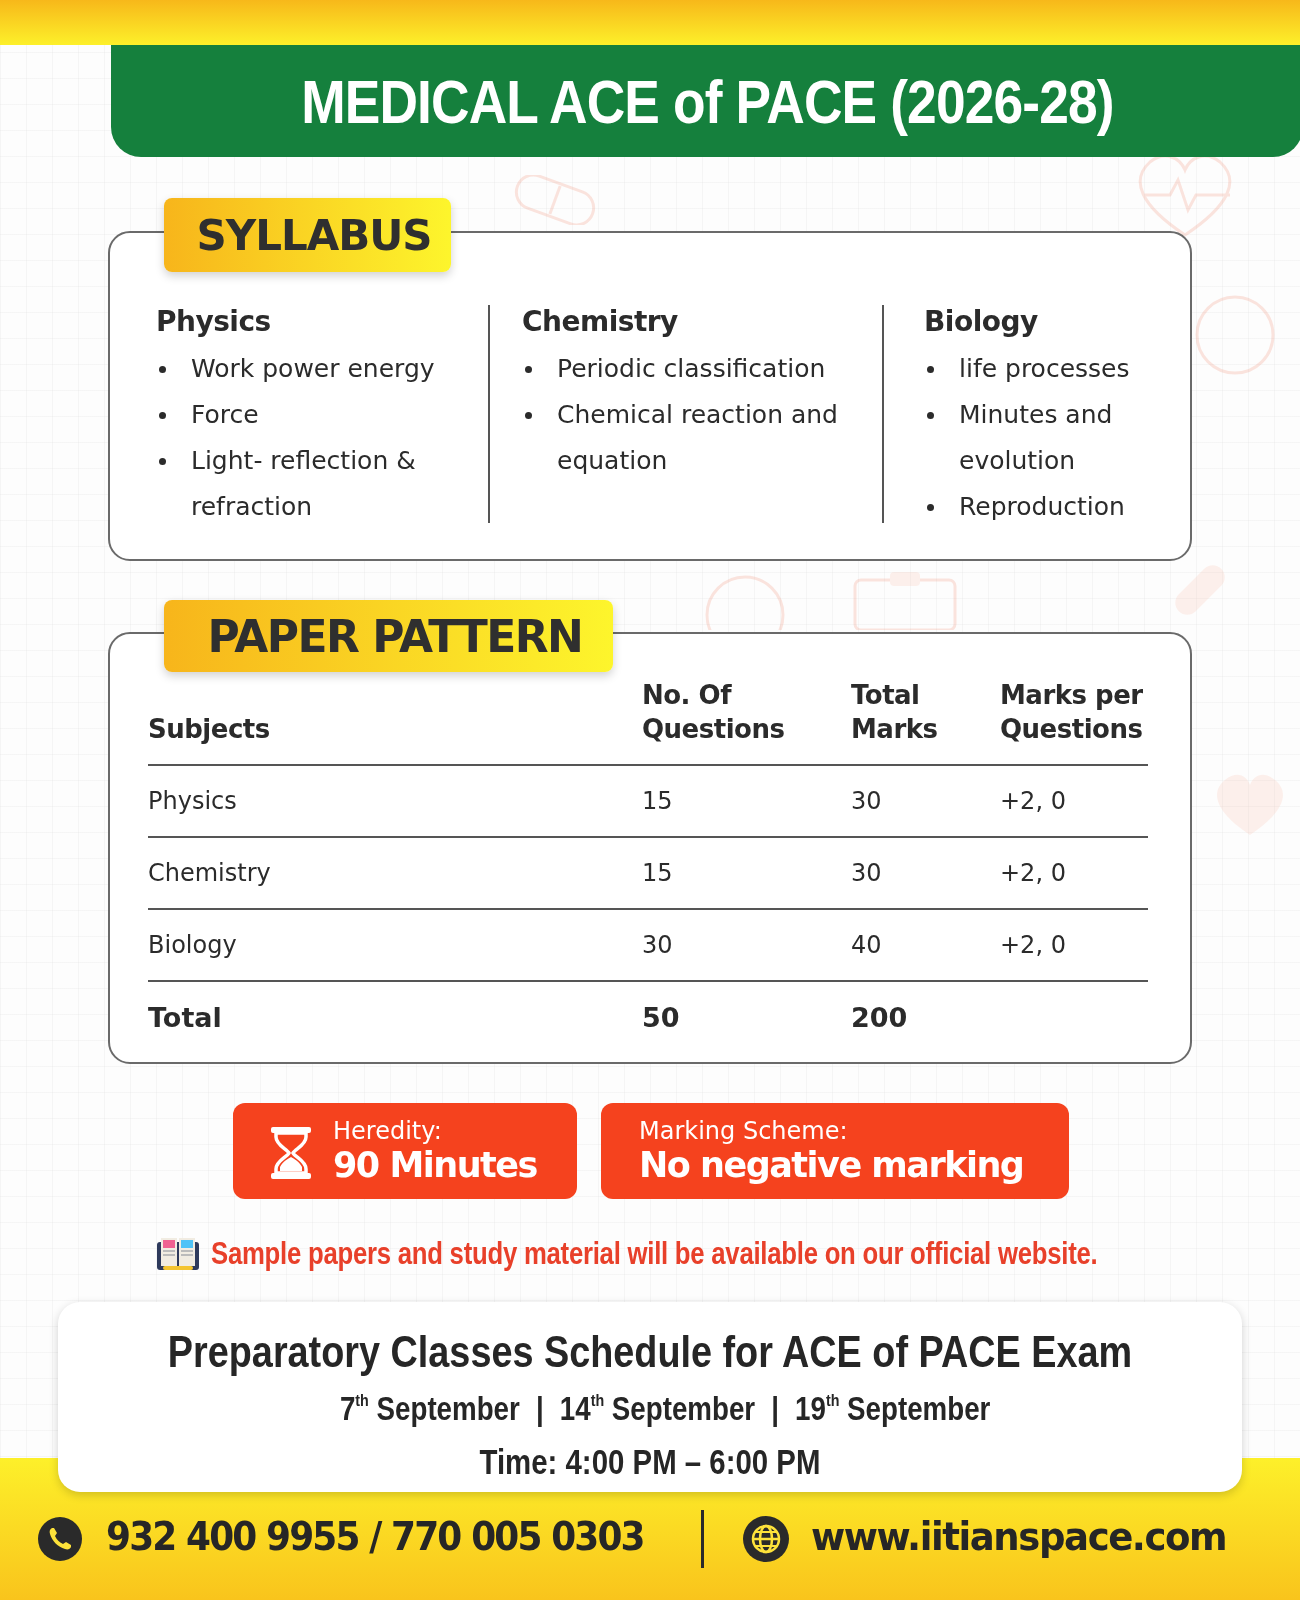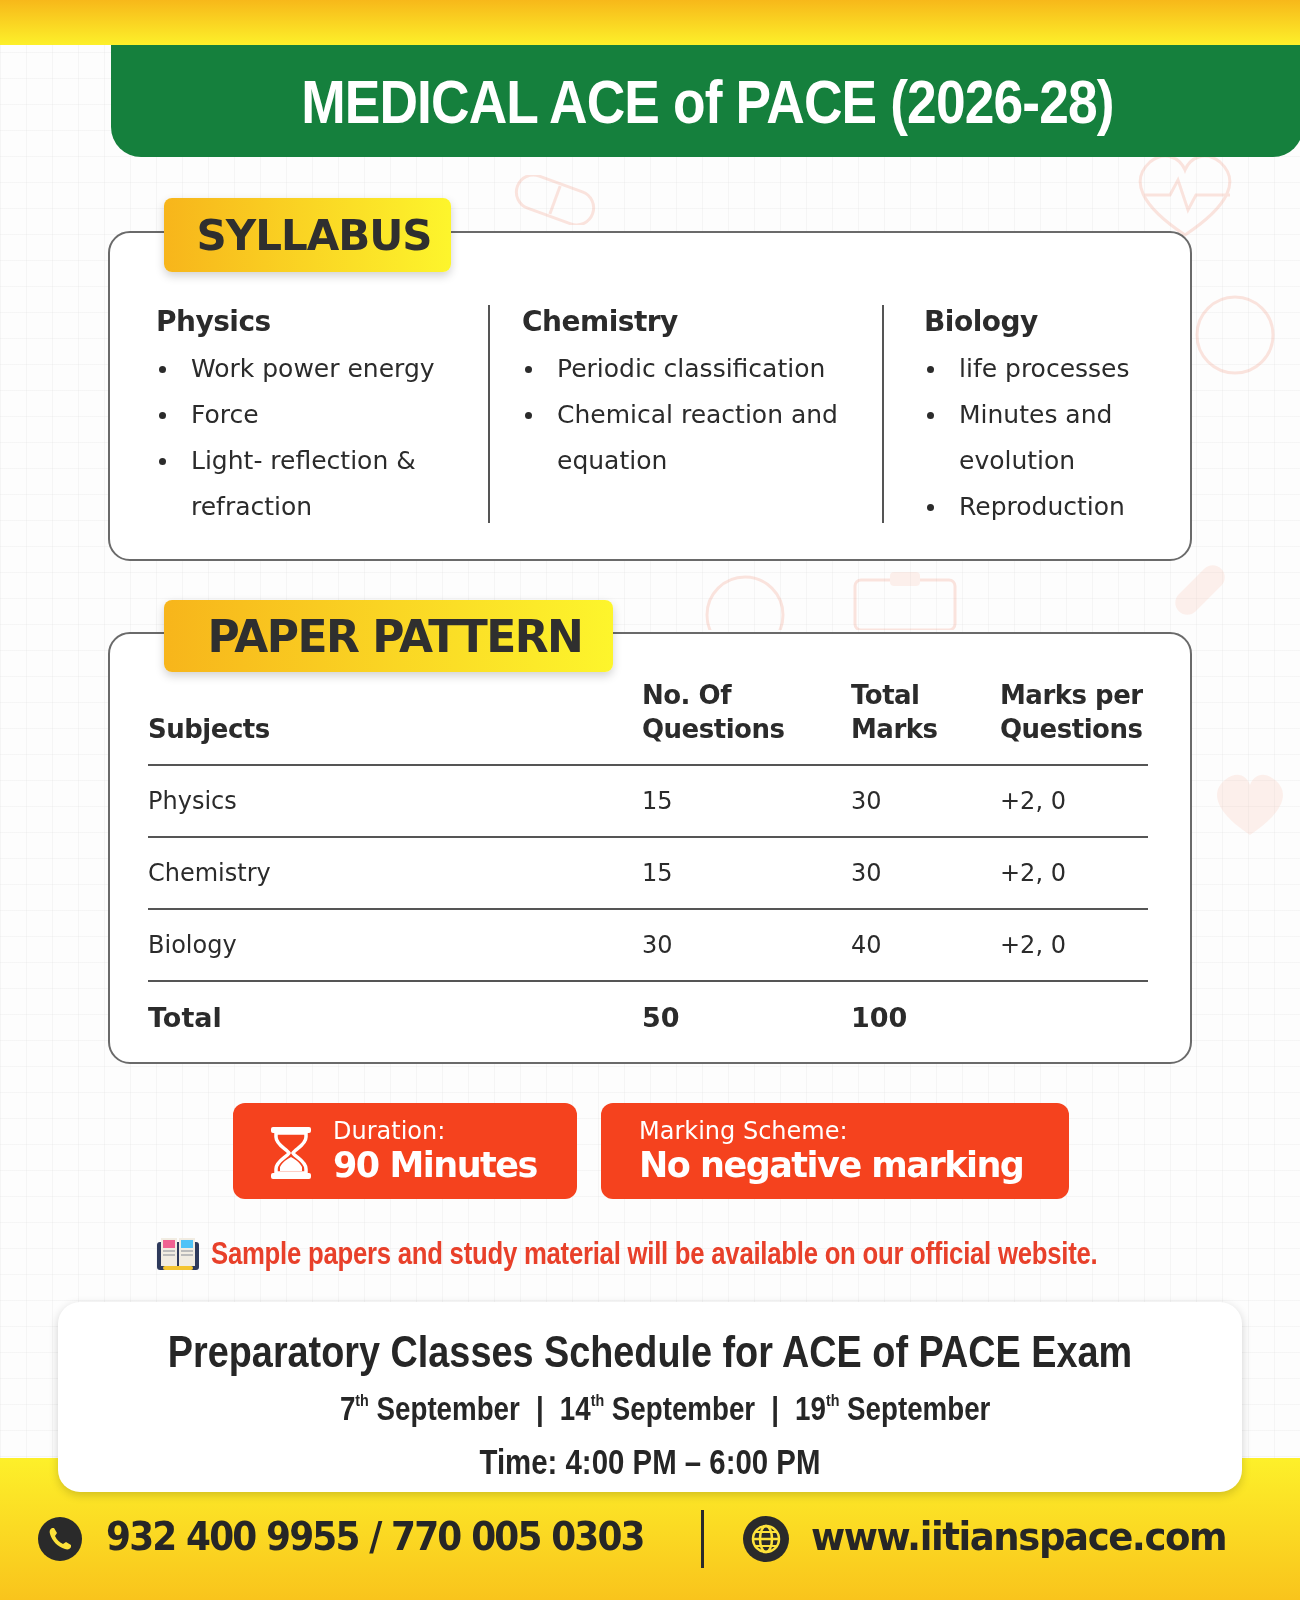--- a/index.html
+++ b/index.html
@@ -312,35 +312,35 @@
       </tr>
       <tr>
         <td>Biology</td>
         <td>30</td>
         <td>40</td>
         <td>+2, 0</td>
       </tr>
       <tr class="total-row">
         <td>Total</td>
         <td>50</td>
-        <td>100</td>
+        <td>200</td>
         <td></td>
       </tr>
     </tbody>
   </table>
 </div>
 
 <div class="pill pill-duration">
   <svg class="hourglass" viewBox="0 0 44 56">
     <rect x="2" y="2" width="40" height="6" rx="2" fill="#fff"></rect>
     <rect x="2" y="48" width="40" height="6" rx="2" fill="#fff"></rect>
     <path d="M7 8 L37 8 L37 12 C37 20 26 24 24 28 C26 32 37 36 37 44 L37 48 L7 48 L7 44 C7 36 18 32 20 28 C18 24 7 20 7 12 Z" fill="none" stroke="#fff" stroke-width="3.5"></path>
     <path d="M11 46 L33 46 L33 42 C30 36 25 34 22 32 C19 34 14 36 11 42 Z" fill="#fff"></path>
   </svg>
-  <span class="lbl">Duration:</span>
+  <span class="lbl">Heredity:</span>
   <span class="val">90 Minutes</span>
 </div>
 <div class="pill pill-marking">
   <span class="lbl">Marking Scheme:</span>
   <span class="val">No negative marking</span>
 </div>
 
 <div class="notice">
   <svg class="notice-icon" viewBox="0 0 46 40">
     <rect x="2" y="8" width="42" height="28" rx="3" fill="#2e3a5c"></rect>

